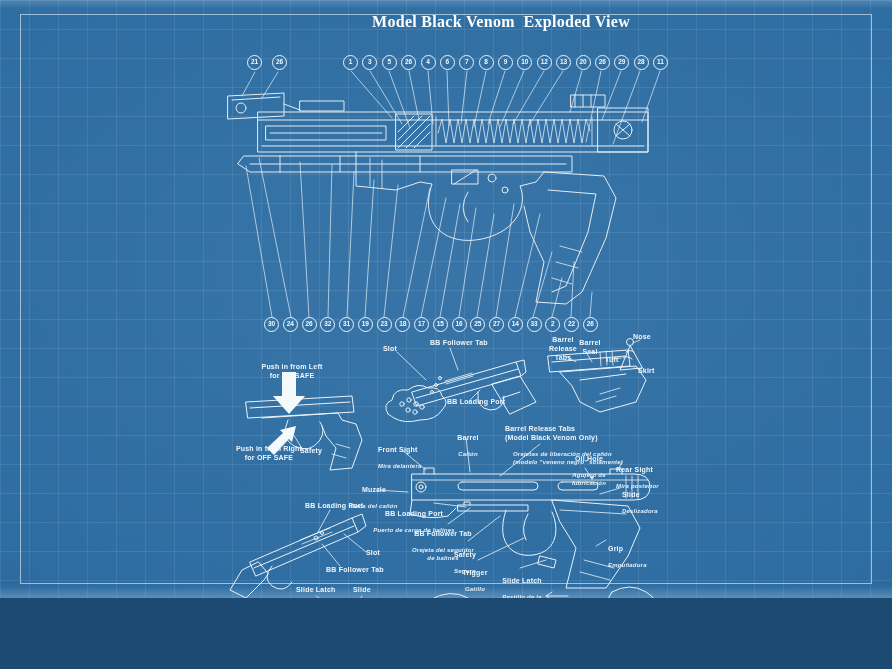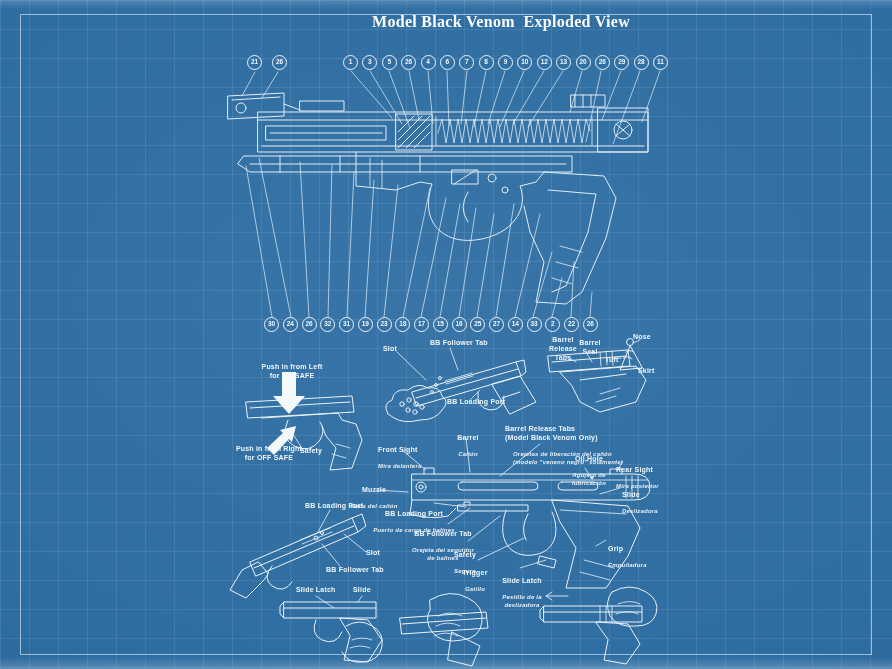--- a/index.html
+++ b/index.html
@@ -1,16 +1,16 @@
 <!DOCTYPE html>
 <html><head>
 <meta charset="utf-8">
 <style>
   html,body{margin:0;padding:0;background:#1d4a73;}
-  #stage{position:relative;width:892px;height:669px;overflow:hidden;
+  #stage{position:relative;width:892px;height:598px;overflow:hidden;
     background-color:#2e6da2;
     background-image:
       linear-gradient(rgba(205,228,245,.11) 1px, rgba(0,0,0,0) 1px),
       linear-gradient(90deg, rgba(205,228,245,.11) 1px, rgba(0,0,0,0) 1px);
     background-size:29px 29px;
     font-family:"Liberation Sans",sans-serif;}
   #vignette{position:absolute;inset:0;pointer-events:none;
     background:
       linear-gradient(180deg, rgba(225,238,250,.20) 0px, rgba(225,238,250,0) 9px),
       linear-gradient(0deg, rgba(225,238,250,.26) 0px, rgba(225,238,250,0) 12px),

